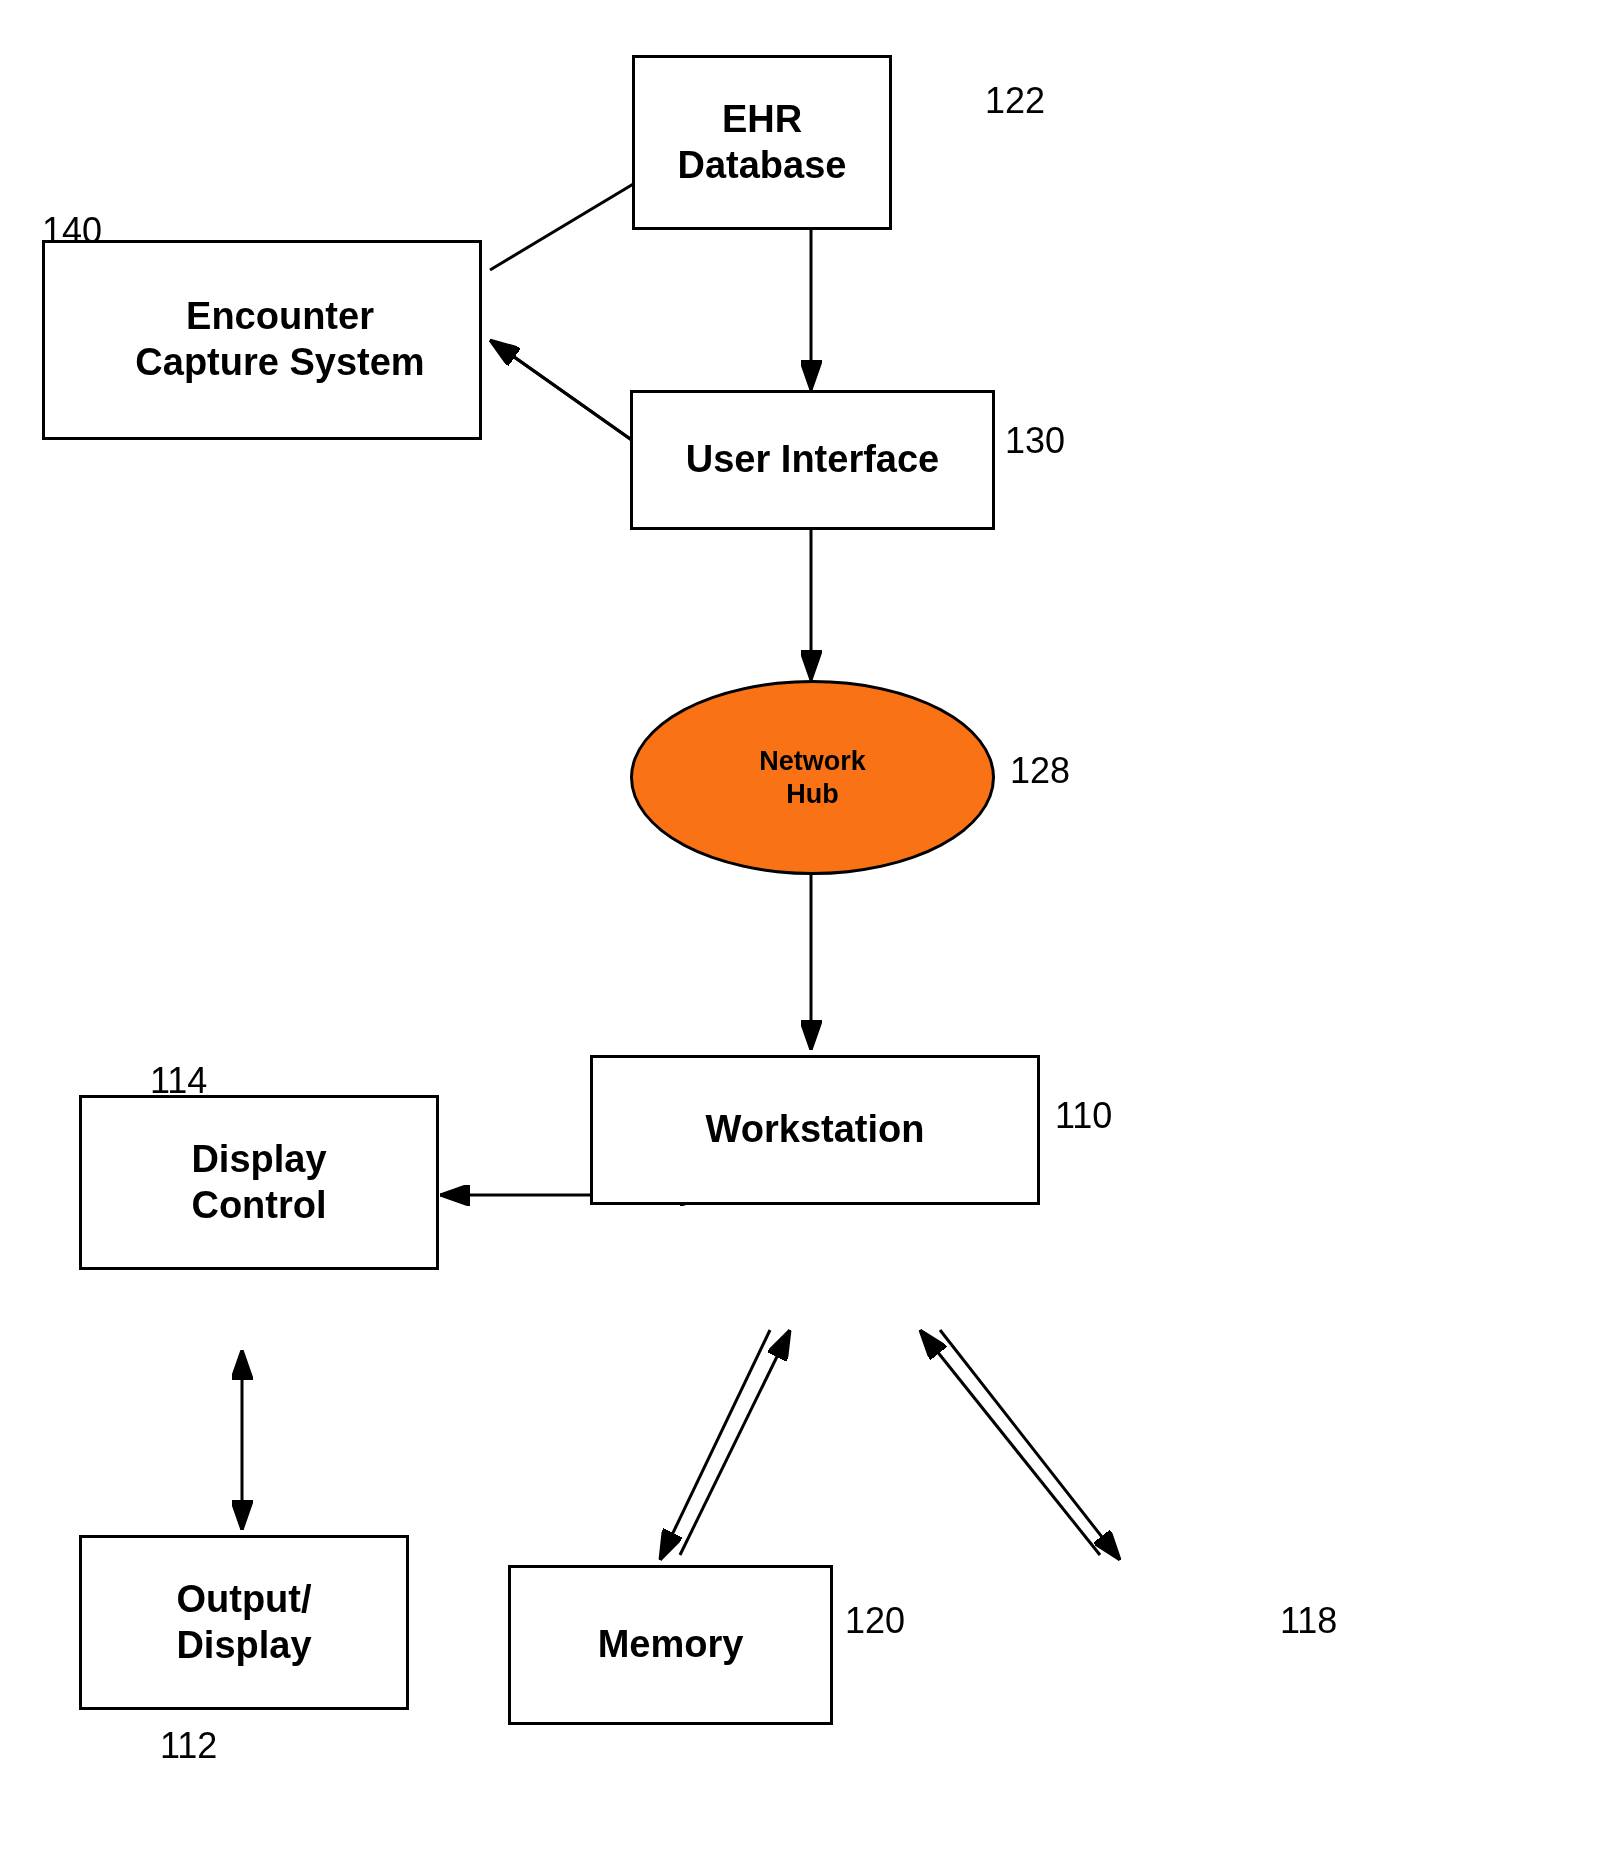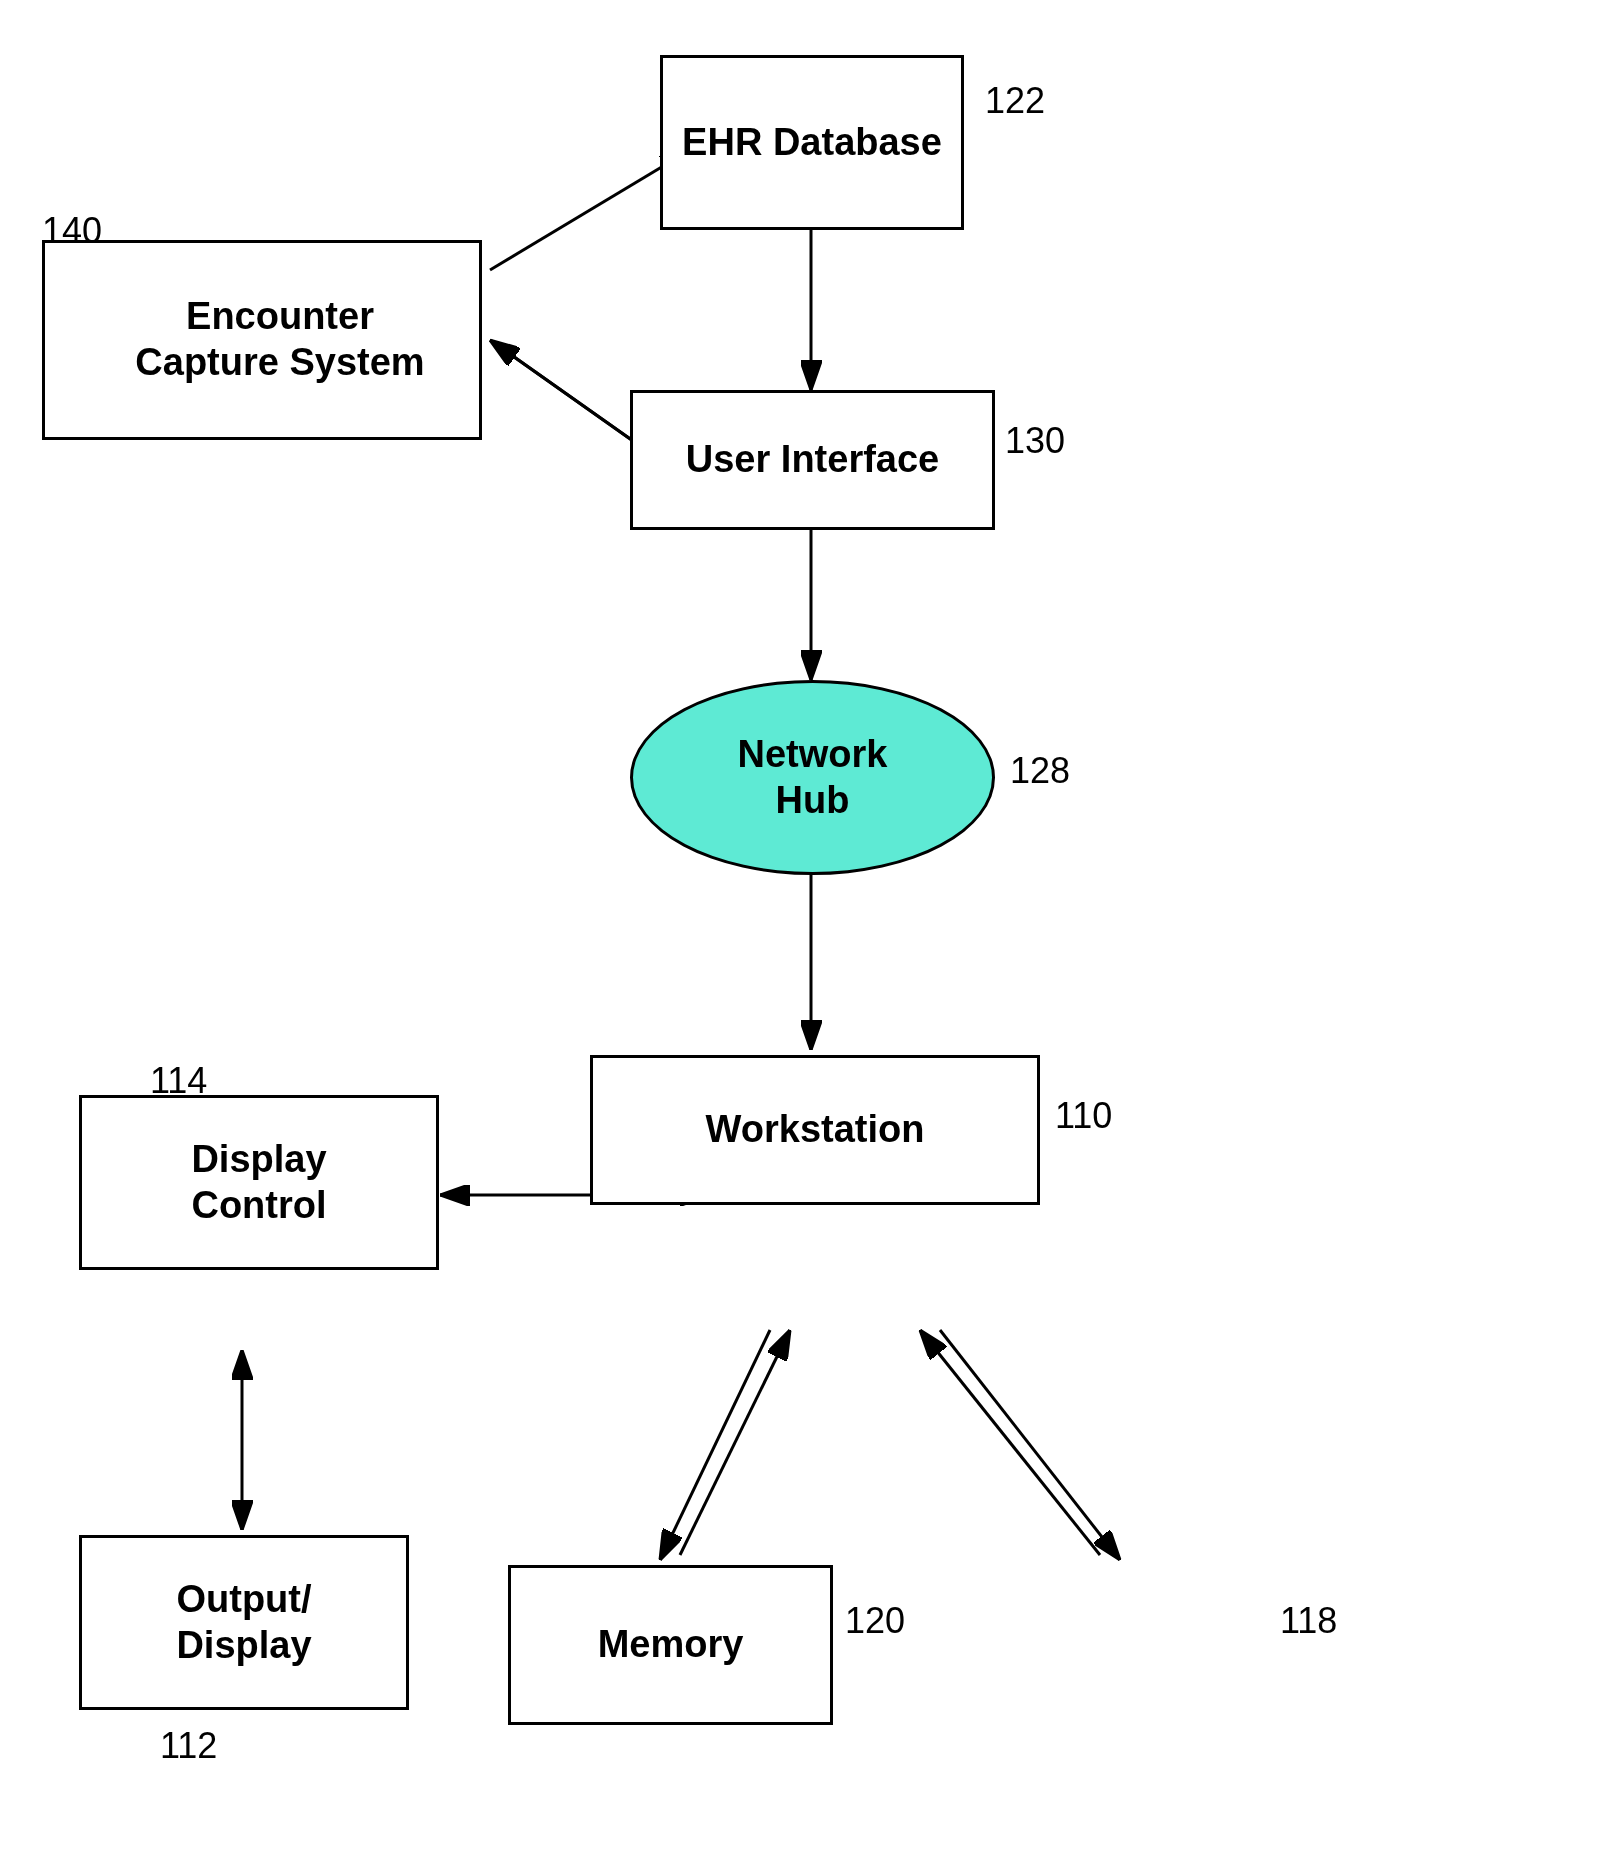--- a/index.html
+++ b/index.html
@@ -27,27 +27,27 @@
       justify-content: center;
       text-align: center;
       font-size: 38px;
       font-weight: bold;
       line-height: 1.2;
     }
 
     .ellipse {
       position: absolute;
       border: 3px solid #000;
-      background: #5eead4;
+      background: #f97316;
       border-radius: 50%;
       display: flex;
       align-items: center;
       justify-content: center;
       text-align: center;
-      font-size: 38px;
+      font-size: 27px;
       font-weight: bold;
       line-height: 1.2;
     }
 
     .label {
       position: absolute;
       font-size: 36px;
       font-weight: normal;
       color: #000;
     }
@@ -110,21 +110,21 @@
     <line x1="770" y1="1330" x2="660" y2="1560" marker-end="url(#arrow-end)"></line>
 
     <line x1="680" y1="1555" x2="790" y2="1330" marker-end="url(#arrow-end)"></line>
 
     <line x1="940" y1="1330" x2="1120" y2="1560" marker-end="url(#arrow-end)"></line>
 
     <line x1="1100" y1="1555" x2="920" y2="1330" marker-end="url(#arrow-end)"></line>
 
   </svg>
 
-  <div class="box" style="left: 660px; top: 55px; width: 304px; height: 175px; align-items: center;">
+  <div class="box" style="left: 632px; top: 55px; width: 260px; height: 175px; align-items: center;">
     <span>EHR Database</span>
   </div>
 
   <div class="label" style="left: 985px; top: 80px;">122</div>
 
   <div class="box" style="left: 630px; top: 390px; width: 365px; height: 140px;">
     <span>User Interface</span>
   </div>
 
   <div class="label" style="left: 1005px; top: 420px;">130</div>

